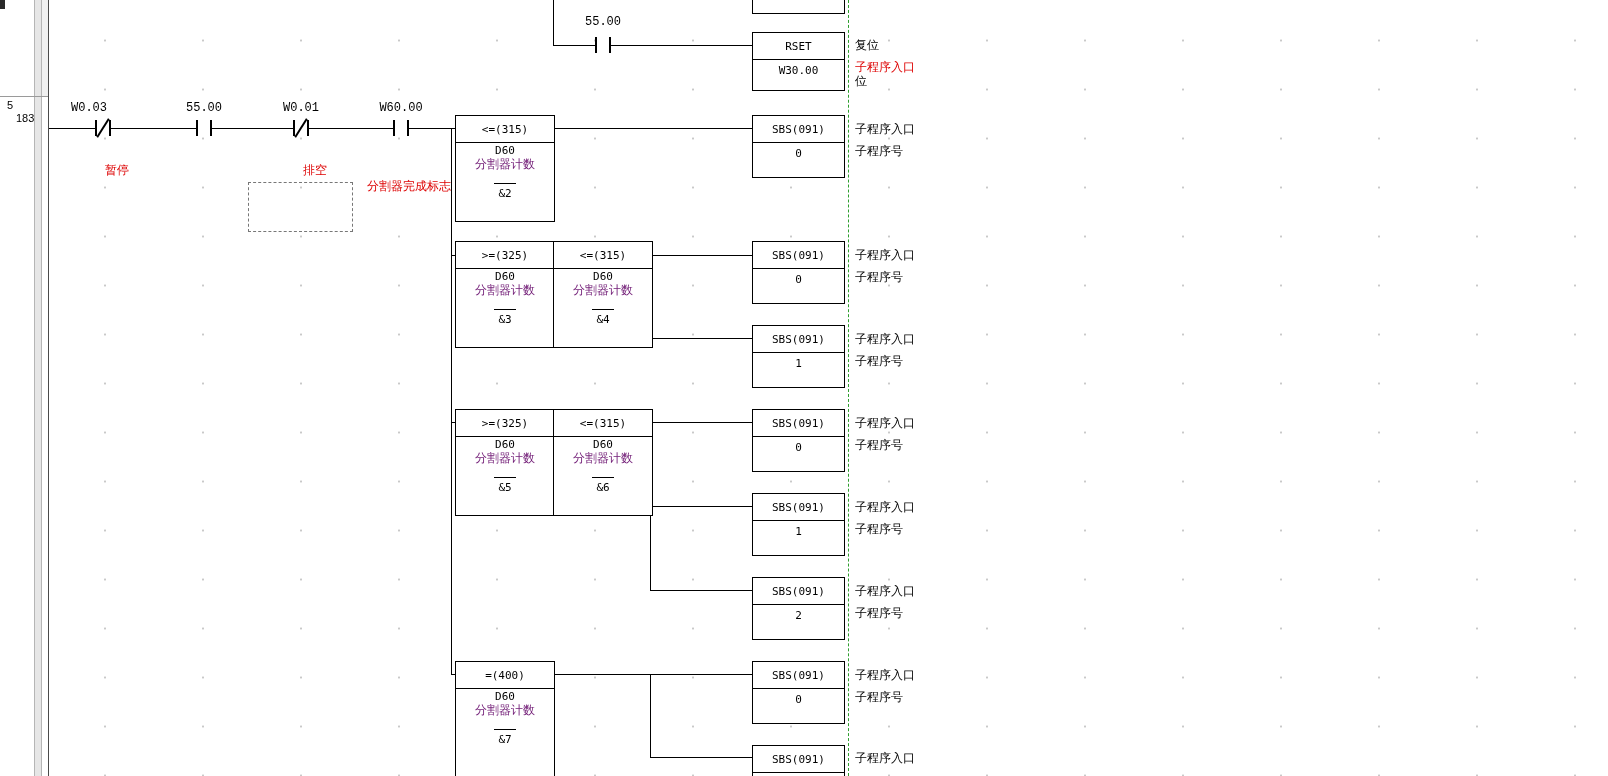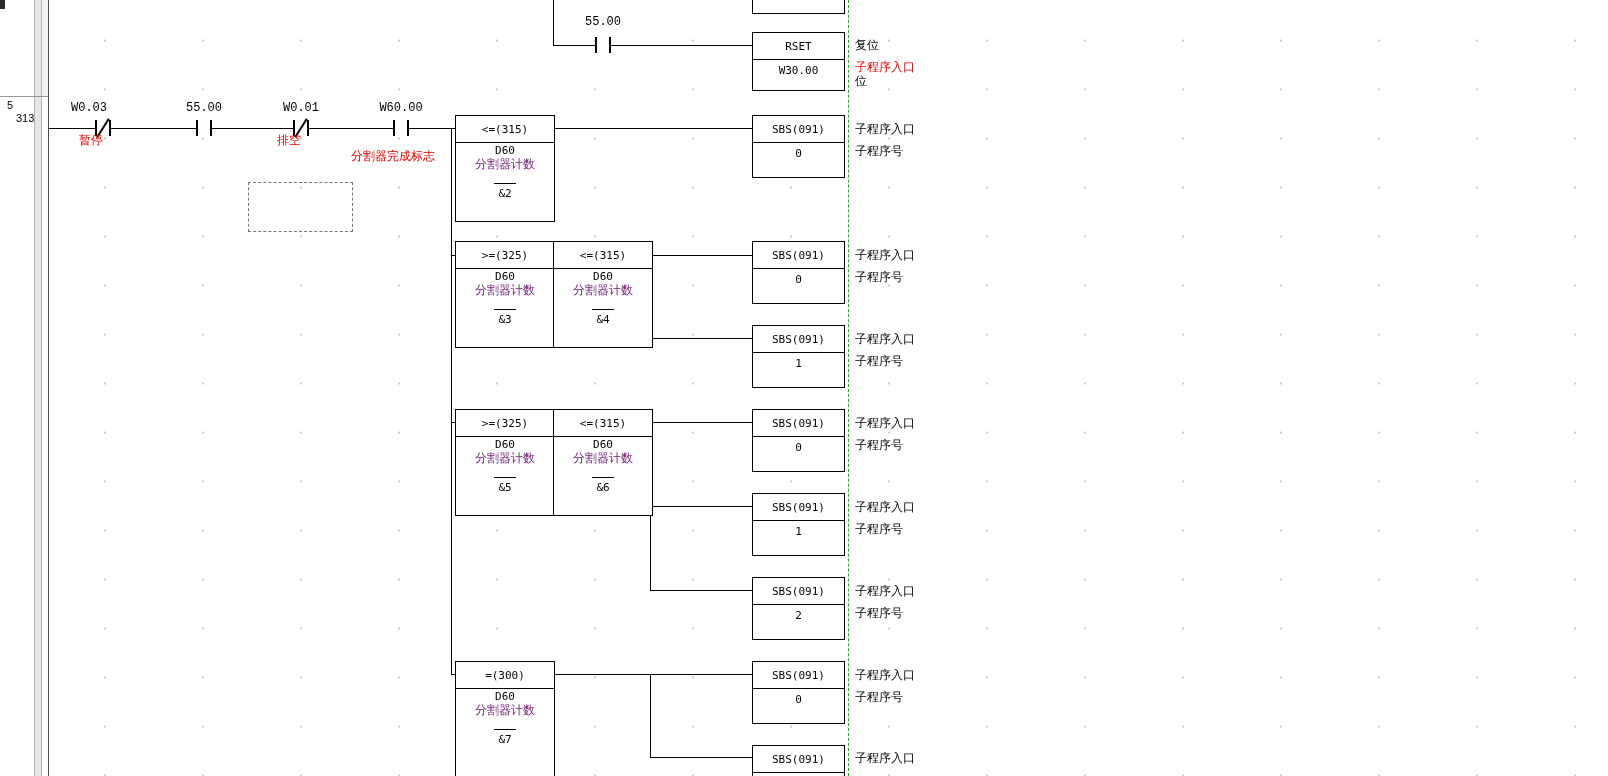--- a/index.html
+++ b/index.html
@@ -26,21 +26,21 @@
   .wh { position:absolute; height:1px; background:#000; z-index:1; }
   .wv { position:absolute; width:1px; background:#000; z-index:1; }
 
   
   .contact { position:absolute; width:16px; height:16px; background:#fff; z-index:2; }
   .contact .bar { position:absolute; top:0; width:2px; height:16px; background:#000; }
   .contact .bar.l { left:0; } .contact .bar.r { right:0; }
   .contact .slash { position:absolute; left:7px; top:-3px; width:2px; height:22px; background:#000; transform:rotate(32deg); }
   .addr { position:absolute; width:60px; text-align:center; font-family:Liberation Mono, monospace;
           font-size:12px; color:#000; z-index:2; }
-  .ccmt { position:absolute; text-align:left; font-size:12px; color:#dd0000; z-index:2; white-space:nowrap; }
+  .ccmt { position:absolute; text-align:right; font-size:12px; color:#dd0000; z-index:2; white-space:nowrap;margin-top:30px; }
 
   
   .ibox { position:absolute; width:93px; background:#fff; border:1px solid #000; z-index:2; }
   .ibox .ititle { height:27px; line-height:27px; text-align:center; border-bottom:1px solid #000;
                   font-family:"DejaVu Sans Mono", monospace; font-size:11px; }
   .ibox .ioper { margin-top:4px; text-align:center; font-family:"DejaVu Sans Mono", monospace; font-size:11px; }
 
   
   .cmp { position:absolute; left:455px; width:100px; height:107px; background:#fff; border:1px solid #000; z-index:2; }
   .cmp.col2 { left:553px; }
@@ -63,21 +63,21 @@
 <body>
 
 <div id="canvas">
 
   <div class="margin-top-gray"></div>
   <div class="rung-margin"></div>
   <div class="fold-strip"></div>
   <div class="margin-sep"></div>
   <div class="edge-mark"></div>
   <div class="rung-no">5</div>
-  <div class="step-no">313</div>
+  <div class="step-no">183</div>
   <div class="busbar"></div>
   <div class="right-rail"></div>
 
   <div class="wv" style="left:553px; top:0; height:45px;"></div>
   <div class="wh" style="left:553px; top:45px; width:199px;"></div>
   <div class="addr" style="left:573px; top:15px;">55.00</div>
   <div class="contact" style="left:595px; top:37px;">
     <span class="bar l"></span>
     <span class="bar r"></span>
   </div>
@@ -206,21 +206,21 @@
   <div class="rcmt" style="top:522px;">子程序号</div>
   <div class="ibox" style="left:752px; top:577px; height:63px;">
     <div class="ititle">SBS(091)</div>
     <div class="ioper">2</div>
   </div>
   <div class="rcmt" style="top:584px;">子程序入口</div>
   <div class="rcmt" style="top:606px;">子程序号</div>
 
   <div class="wh" style="left:451px; top:674px; width:4px;"></div>
   <div class="cmp" style="top:661px; height:115px; border-bottom:none;">
-    <div class="ctitle">=(300)</div>
+    <div class="ctitle">=(400)</div>
     <div class="word">D60</div>
     <div class="wcmt">分割器计数</div>
     <div class="opsep"></div>
     <div class="cval">&amp;7</div>
   </div>
   <div class="wh" style="left:546px; top:674px; width:206px;"></div>
   <div class="wv" style="left:650px; top:674px; height:84px;"></div>
   <div class="wh" style="left:650px; top:757px; width:102px;"></div>
   <div class="ibox" style="left:752px; top:661px; height:63px;">
     <div class="ititle">SBS(091)</div>

